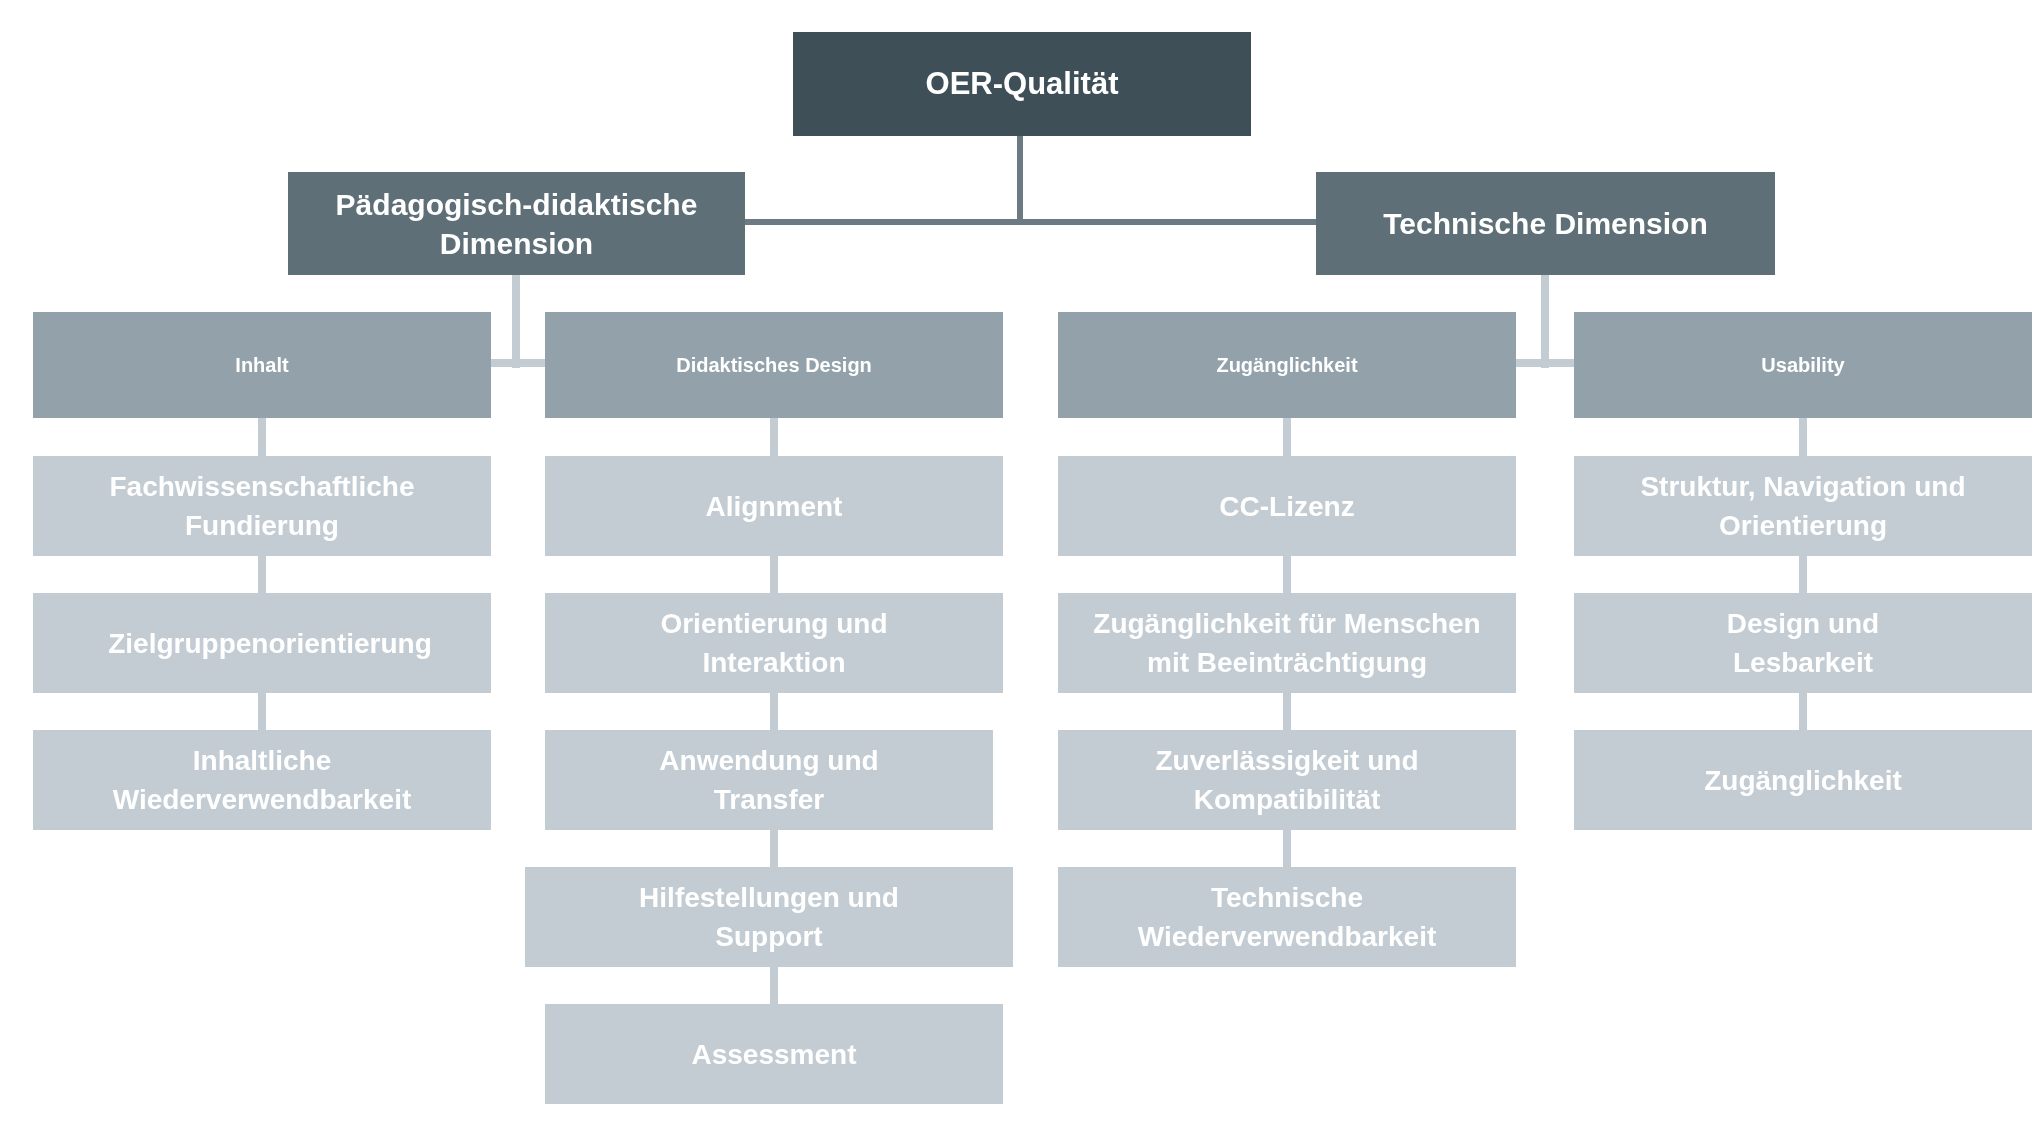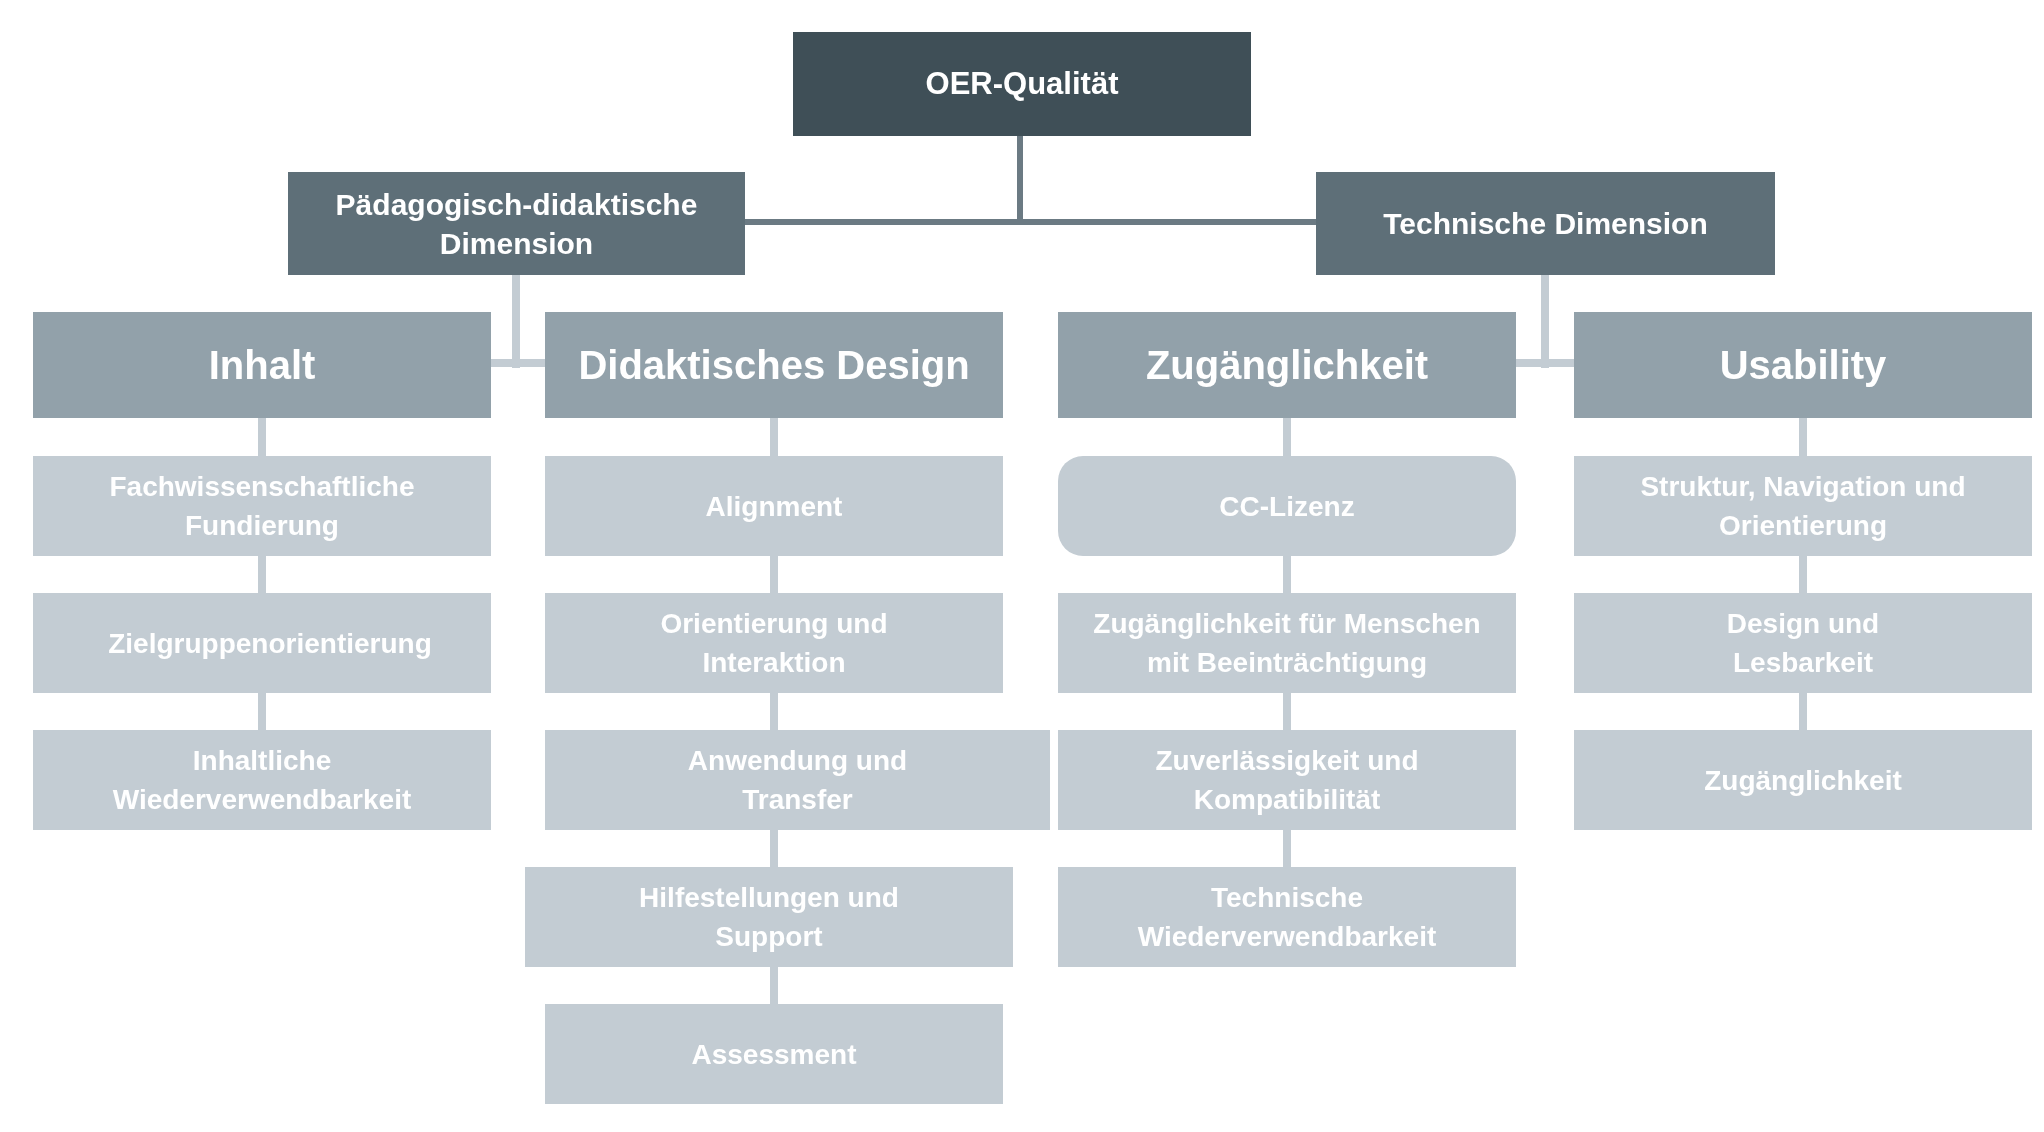--- a/index.html
+++ b/index.html
@@ -11,21 +11,21 @@
     position:relative;width:2044px;height:1132px;background:var(--bg);
     font-family:"Liberation Sans", sans-serif;overflow:hidden;
   }
   .box{
     position:absolute;display:flex;align-items:center;justify-content:center;
     text-align:center;color:var(--text);font-weight:bold;white-space:pre-line;
     box-sizing:border-box;padding:0 8px;
   }
   .root-box{background:var(--root-box);font-size:31px;}
   .dim-box{background:var(--dim-box);font-size:30px;line-height:39px;}
-  .cat-box{background:var(--cat-box);font-size:40px;}
+  .cat-box{background:var(--cat-box);font-size:20px;}
   .item-box{background:var(--item-box);font-size:28px;line-height:39px;}
   .conn{position:absolute;}
   .conn-dark{background:var(--conn-dark);}
   .conn-light{background:var(--conn-light);}
 </style>
 </head>
 <body>
 
 <div class="canvas">
 
@@ -58,31 +58,31 @@
 Wiederverwendbarkeit</div>
 
   <div class="conn conn-light" style="left:770px;top:418px;width:8px;height:38px;"></div>
   <div class="conn conn-light" style="left:770px;top:556px;width:8px;height:37px;"></div>
   <div class="conn conn-light" style="left:770px;top:693px;width:8px;height:37px;"></div>
   <div class="conn conn-light" style="left:770px;top:830px;width:8px;height:37px;"></div>
   <div class="conn conn-light" style="left:770px;top:967px;width:8px;height:37px;"></div>
   <div class="box item-box" style="left:545px;top:456px;width:458px;height:100px;">Alignment</div>
   <div class="box item-box" style="left:545px;top:593px;width:458px;height:100px;">Orientierung und
 Interaktion</div>
-  <div class="box item-box" style="left:545px;top:730px;width:505px;height:100px;">Anwendung und
+  <div class="box item-box" style="left:545px;top:730px;width:448px;height:100px;">Anwendung und
 Transfer</div>
   <div class="box item-box" style="left:525px;top:867px;width:488px;height:100px;">Hilfestellungen und
 Support</div>
   <div class="box item-box" style="left:545px;top:1004px;width:458px;height:100px;">Assessment</div>
 
   <div class="conn conn-light" style="left:1283px;top:418px;width:8px;height:38px;"></div>
   <div class="conn conn-light" style="left:1283px;top:556px;width:8px;height:37px;"></div>
   <div class="conn conn-light" style="left:1283px;top:693px;width:8px;height:37px;"></div>
   <div class="conn conn-light" style="left:1283px;top:830px;width:8px;height:37px;"></div>
-  <div class="box item-box" style="left:1058px;top:456px;width:458px;height:100px;border-radius:25px;">CC-Lizenz</div>
+  <div class="box item-box" style="left:1058px;top:456px;width:458px;height:100px;">CC-Lizenz</div>
   <div class="box item-box" style="left:1058px;top:593px;width:458px;height:100px;">Zugänglichkeit für Menschen
 mit Beeinträchtigung</div>
   <div class="box item-box" style="left:1058px;top:730px;width:458px;height:100px;">Zuverlässigkeit und
 Kompatibilität</div>
   <div class="box item-box" style="left:1058px;top:867px;width:458px;height:100px;">Technische
 Wiederverwendbarkeit</div>
 
   <div class="conn conn-light" style="left:1799px;top:418px;width:8px;height:38px;"></div>
   <div class="conn conn-light" style="left:1799px;top:556px;width:8px;height:37px;"></div>
   <div class="conn conn-light" style="left:1799px;top:693px;width:8px;height:37px;"></div>

